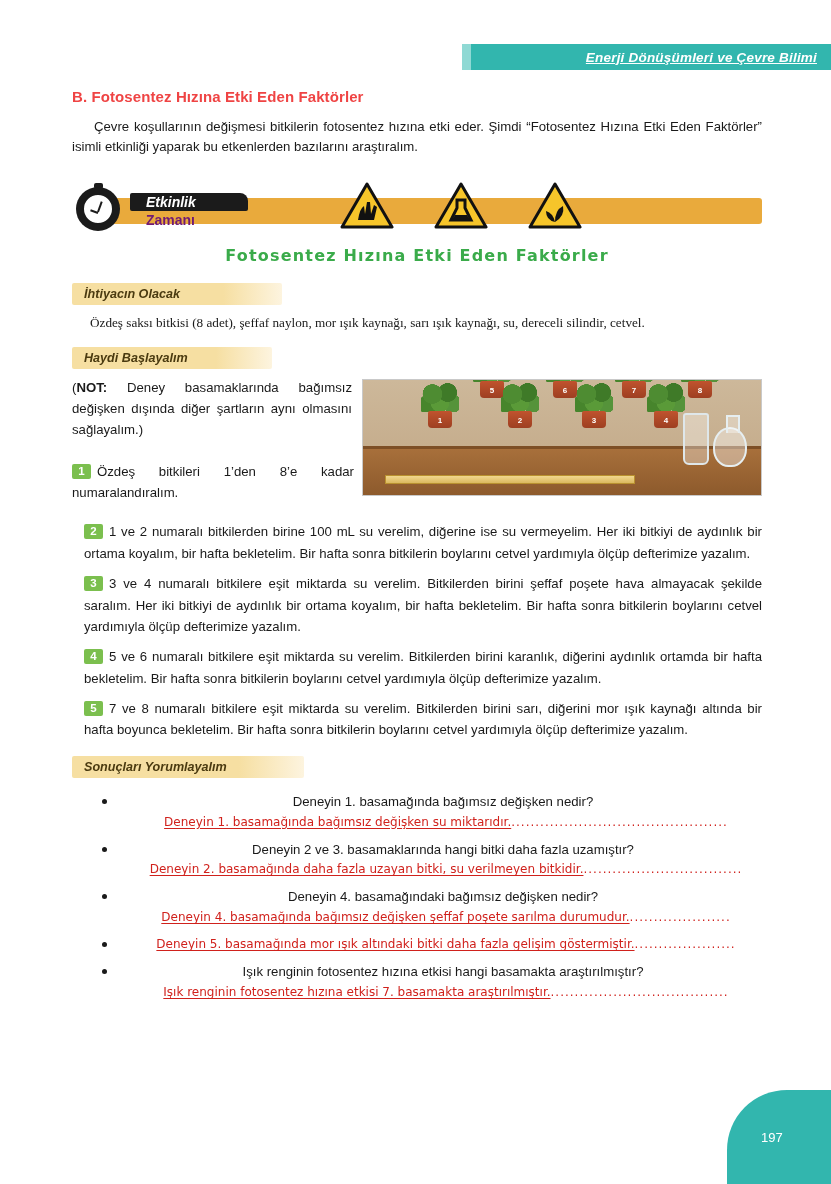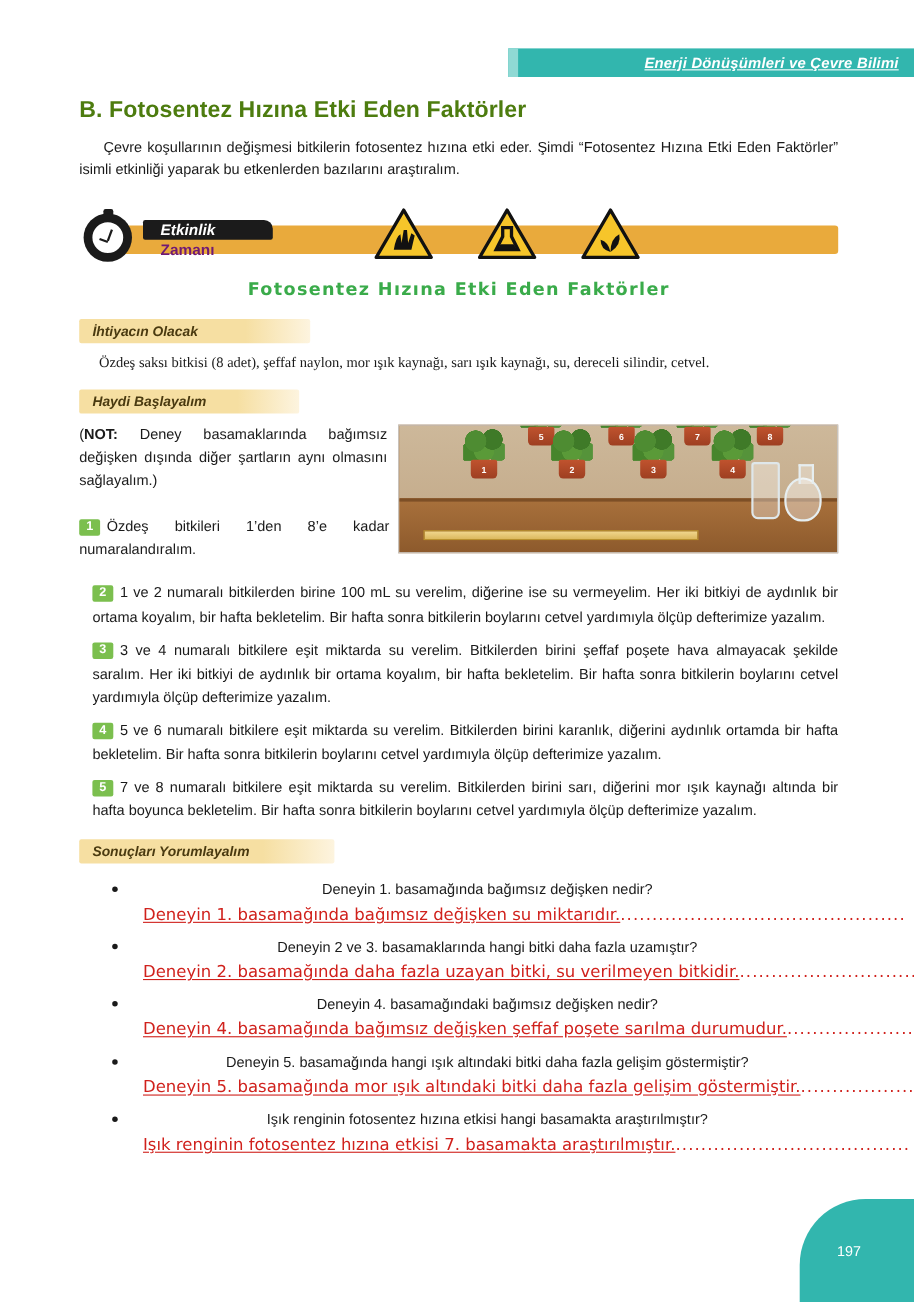--- a/index.html
+++ b/index.html
@@ -45,22 +45,22 @@
 
   
   .page {
     position: absolute;
     left: 72px;
     top: 88px;
     width: 690px;
   }
 
   h2.section-title {
-    color: #4d7c0f;
-    font-size: 21px;
+    color: #ef4444;
+    font-size: 15px;
     font-weight: bold;
     margin: 0 0 12px 0;
     letter-spacing: .1px;
   }
 
   p.body-text {
     font-size: 13.2px;
     line-height: 1.55;
     margin: 0 0 10px 0;
     text-align: justify;
@@ -332,21 +332,21 @@
     position: absolute;
     left: 30px;
     top: 7px;
     width: 5px; height: 5px;
     border-radius: 50%;
     background: #1a1a1a;
   }
   .q { font-size: 13.2px; line-height: 1.5; }
   .a {
     color: #d0211c;
-    font-size: 15px;
+    font-size: 12px;
     line-height: 1.5;
     margin-top: 1px;
     margin-left: 6px;
     font-family: "DejaVu Sans", sans-serif;
     position: relative;
     white-space: nowrap;
   }
   .a .dots {
     color: #d0211c;
     letter-spacing: 1px;
@@ -522,21 +522,20 @@
     </li>
     <li>
       <div class="q">Deneyin 2 ve 3. basamaklarında hangi bitki daha fazla uzamıştır?</div>
       <div class="a"><span class="txt">Deneyin 2. basamağında daha fazla uzayan bitki, su verilmeyen bitkidir.</span><span class="dots">.................................</span></div>
     </li>
     <li>
       <div class="q">Deneyin 4. basamağındaki bağımsız değişken nedir?</div>
       <div class="a"><span class="txt">Deneyin 4. basamağında bağımsız değişken şeffaf poşete sarılma durumudur.</span><span class="dots">.....................</span></div>
     </li>
     <li>
-      <div class="q">Deneyin 5. basamağında hangi ışık altındaki bitki daha fazla gelişim göstermiştir?</div>
       <div class="a"><span class="txt">Deneyin 5. basamağında mor ışık altındaki bitki daha fazla gelişim göstermiştir.</span><span class="dots">.....................</span></div>
     </li>
     <li>
       <div class="q">Işık renginin fotosentez hızına etkisi hangi basamakta araştırılmıştır?</div>
       <div class="a"><span class="txt">Işık renginin fotosentez hızına etkisi 7. basamakta araştırılmıştır.</span><span class="dots">.....................................</span></div>
     </li>
   </ul>
 
 </div>
 

